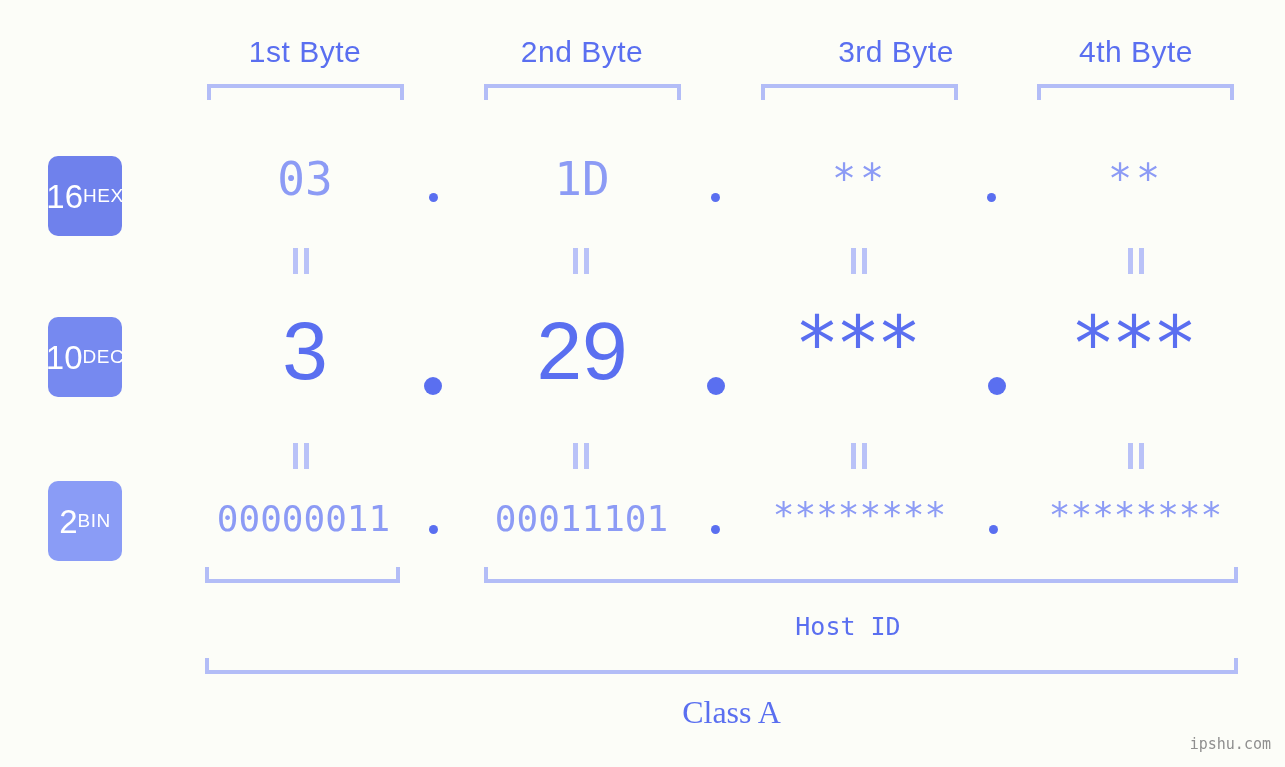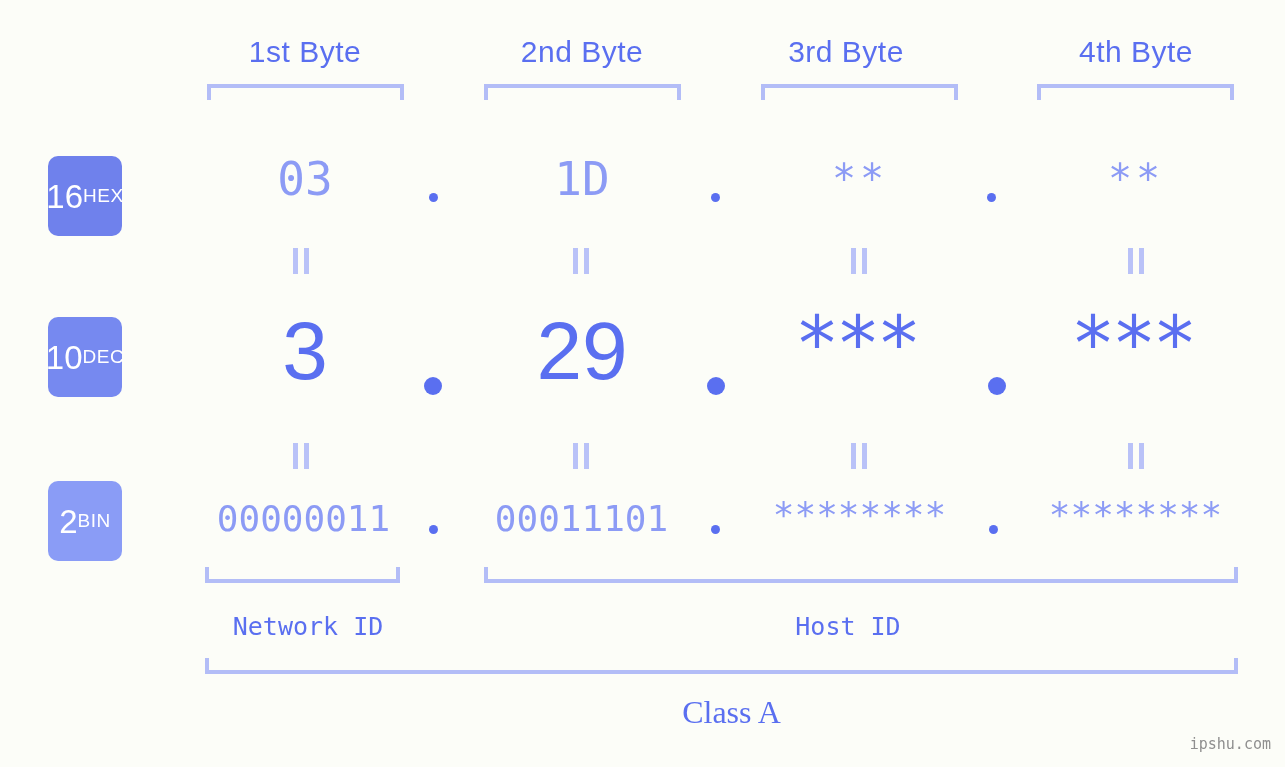--- a/index.html
+++ b/index.html
@@ -180,21 +180,21 @@
     white-space: nowrap;
   }
 </style>
 </head>
 <body>
 
 <div class="stage">
 
   <div class="byte-label" style="left:205px; top:35px; width:200px;">1st Byte</div>
   <div class="byte-label" style="left:482px; top:35px; width:200px;">2nd Byte</div>
-  <div class="byte-label" style="left:746px; top:35px; width:200px;">3rd Byte</div>
+  <div class="byte-label" style="left:796px; top:35px; width:200px;">3rd Byte</div>
   <div class="byte-label" style="left:1036px; top:35px; width:200px;">4th Byte</div>
 
   <div class="top-bracket" style="left:207px; top:84px; width:197px;"></div>
   <div class="top-bracket" style="left:484px; top:84px; width:197px;"></div>
   <div class="top-bracket" style="left:761px; top:84px; width:197px;"></div>
   <div class="top-bracket" style="left:1037px; top:84px; width:197px;"></div>
 
   <div class="badge" style="left:48px; top:156px; background:#6f81ec;">
     <span class="num">16</span>
     <span class="nm">HEX</span>
@@ -279,21 +279,20 @@
 
     <div class="val stars" style="left:757px; top:494px; width:205px;">********</div>
     <div class="dot mid" style="left:989px; top:525px;"></div>
 
     <div class="val stars" style="left:1033px; top:494px; width:205px;">********</div>
   </div>
 
   <div class="bottom-bracket" style="left:205px; top:567px; width:195px;"></div>
   <div class="bottom-bracket" style="left:484px; top:567px; width:754px;"></div>
 
-  <div class="sect-label" style="left:205px; top:612px; width:206px;">Network ID</div>
   <div class="sect-label" style="left:758px; top:612px; width:180px;">Host ID</div>
 
   <div class="flat-bracket" style="left:205px; top:658px; width:1033px;"></div>
   <div class="class-label" style="left:560px; top:694px; width:343px;">Class A</div>
 
   <div class="watermark">ipshu.com</div>
 
 </div>
 
 </body></html>

